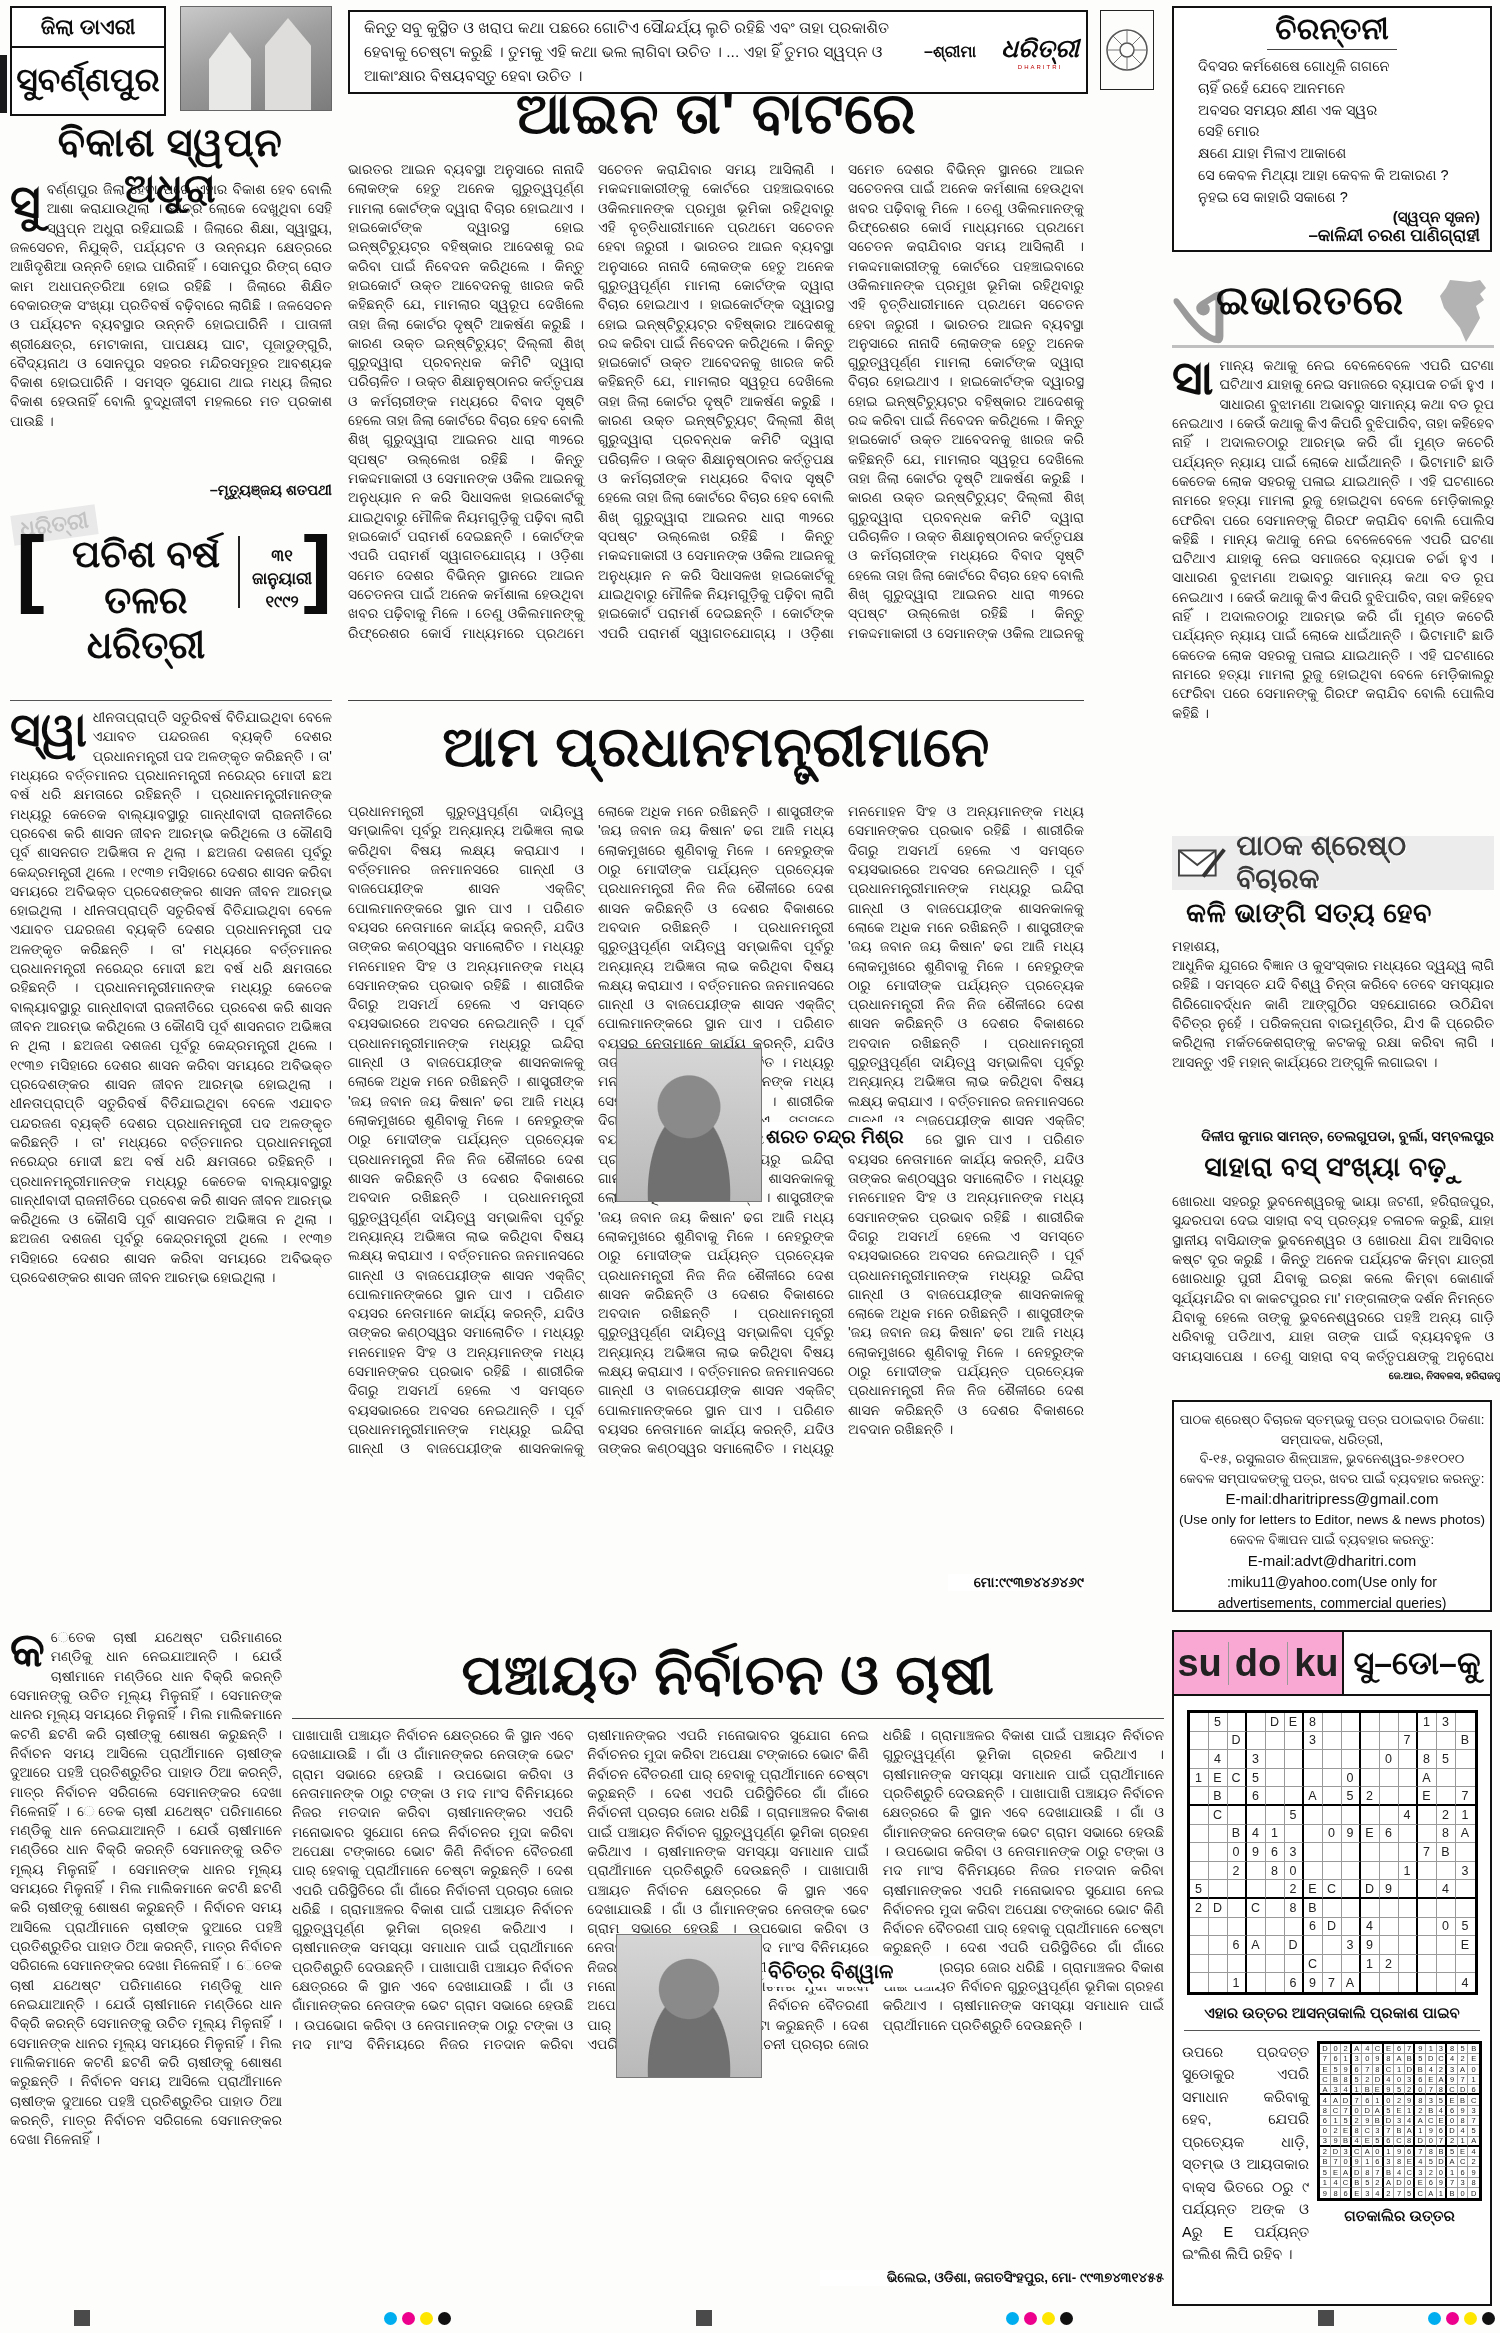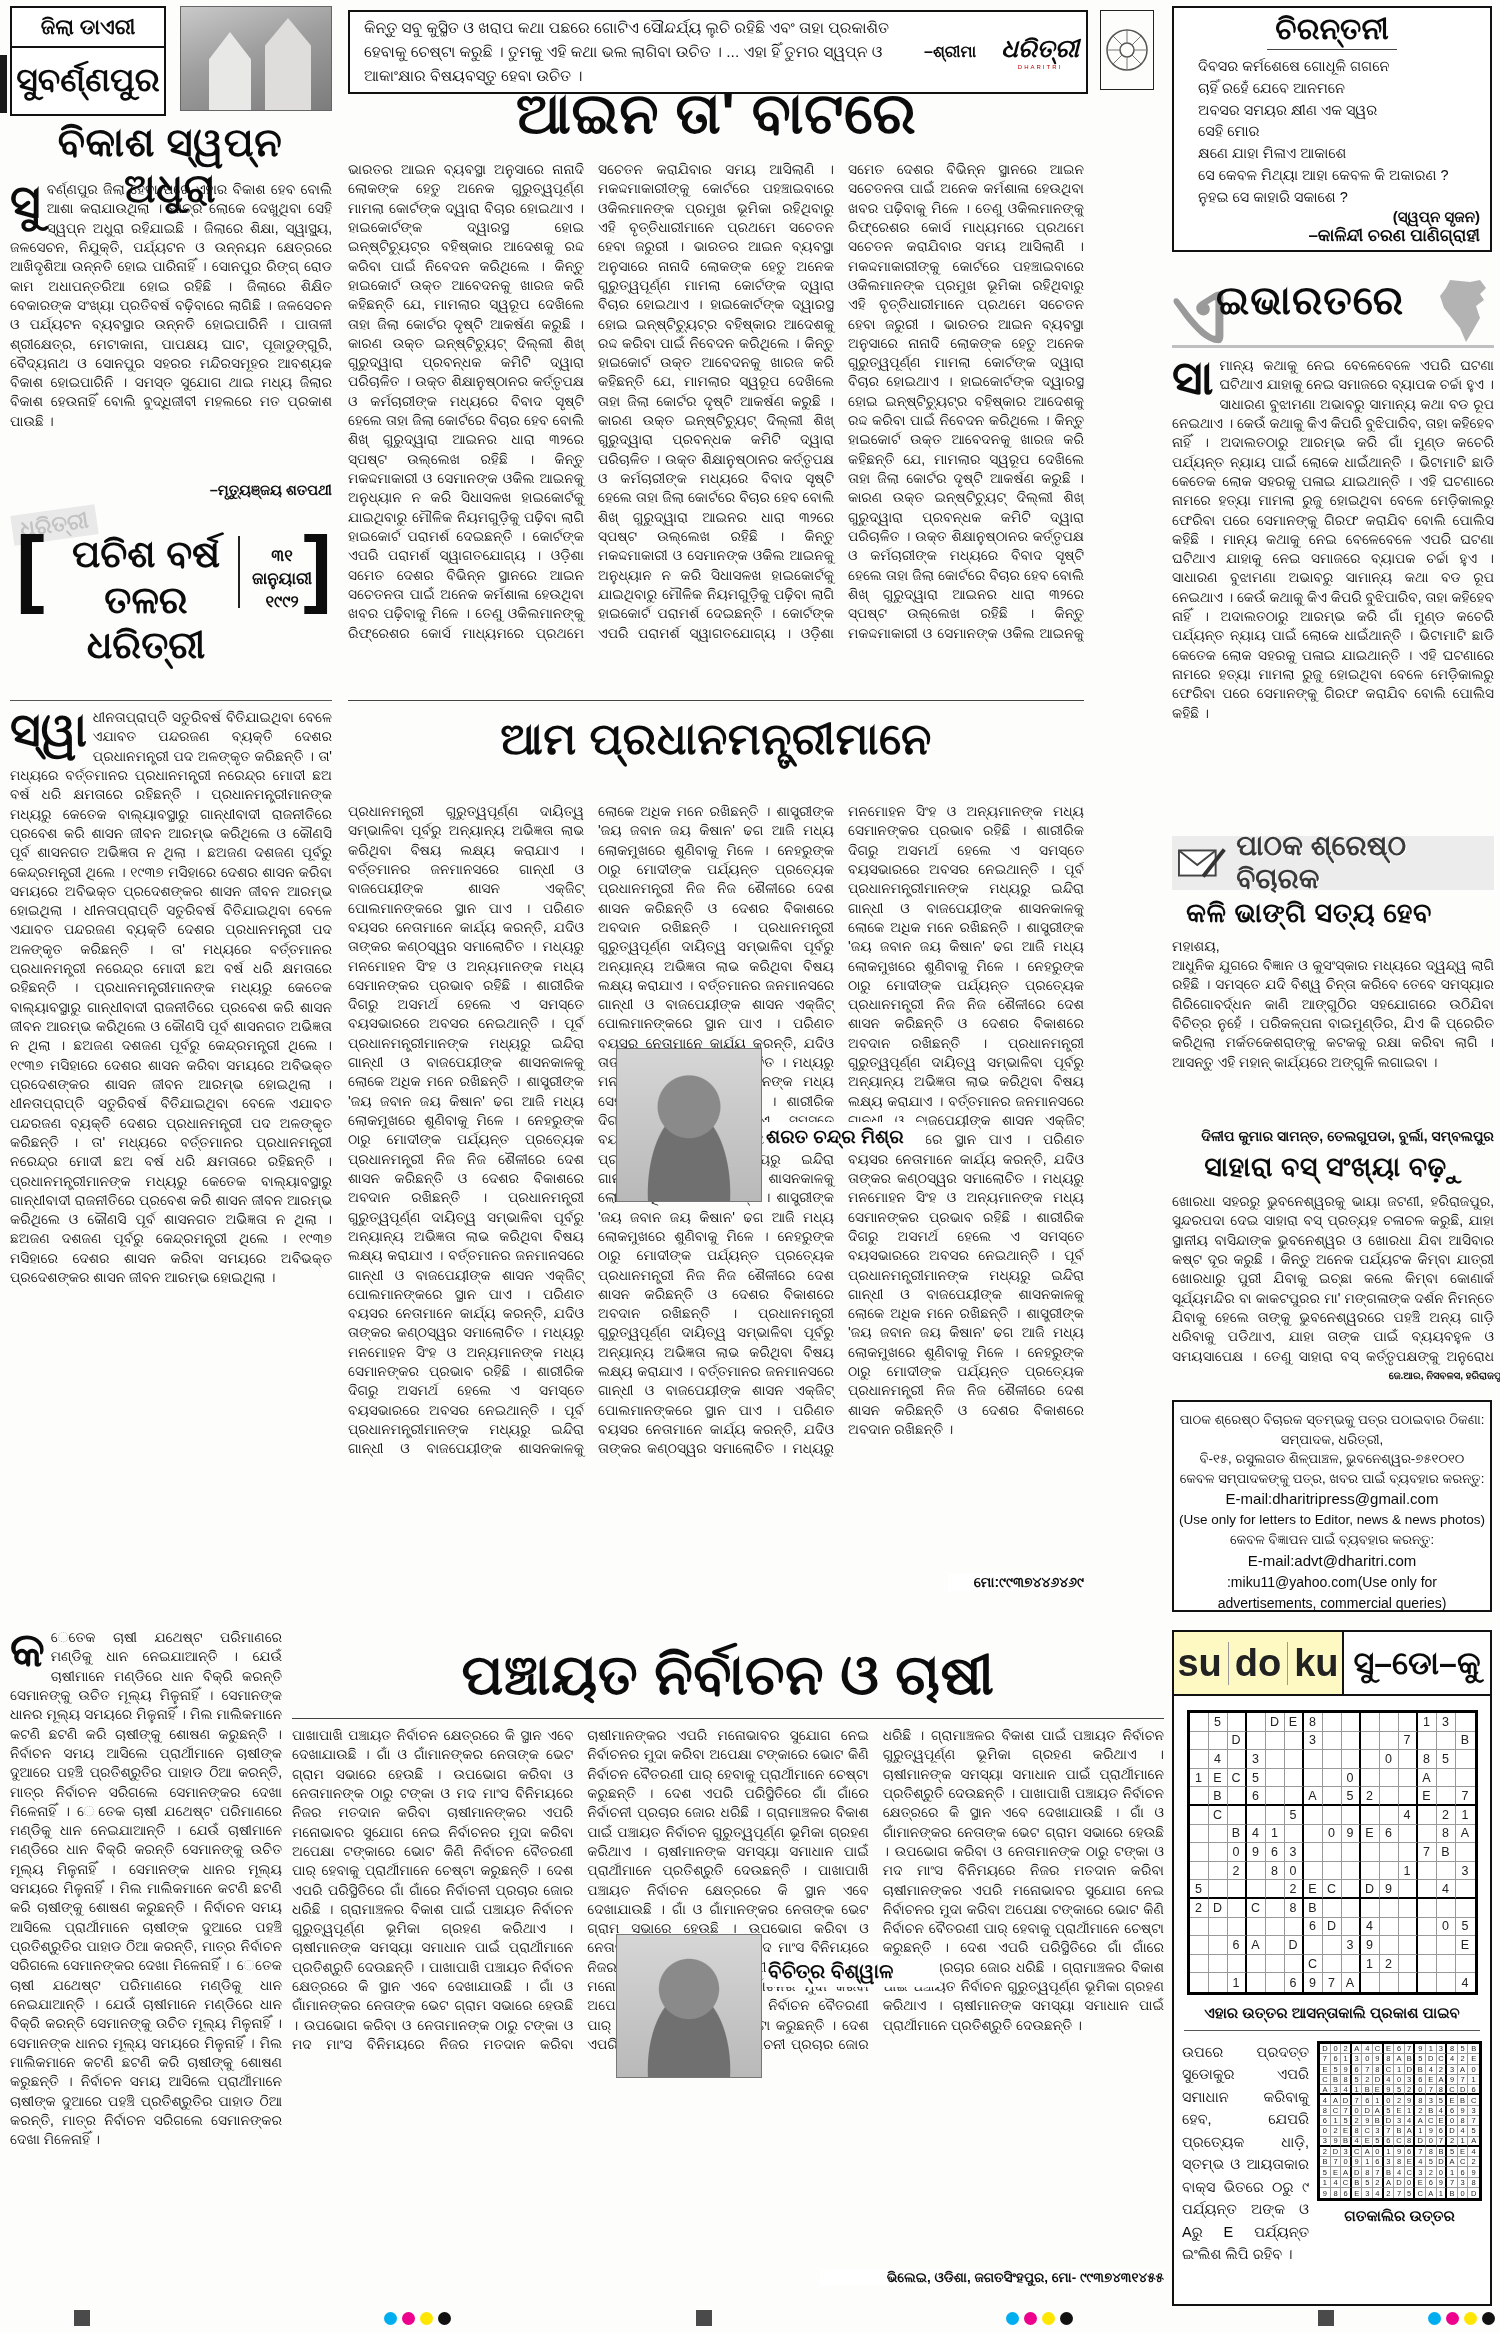--- a/index.html
+++ b/index.html
@@ -116,21 +116,21 @@
       <div>୩୧ ଜାନୁୟାରୀ</div>
       <div>୧୯୯୨</div>
     </div>
   </div>
   <div class="abs" style="left:10px;top:700px;width:322px;height:1px;background:#555;"></div>
 
   <div class="abs headline" style="left:348px;top:80px;width:736px;font-size:57px;">ଆଇନ ତା' ବାଟରେ</div>
   <div class="abs body-text just cols3" style="left:348px;top:160px;width:736px;height:502px;">ଭାରତର ଆଇନ ବ୍ୟବସ୍ଥା ଅନୁସାରେ ନାନାଦି ଲୋକଙ୍କ ହେତୁ ଅନେକ ଗୁରୁତ୍ୱପୂର୍ଣ୍ଣ ମାମଲା କୋର୍ଟଙ୍କ ଦ୍ୱାରା ବିଚାର ହୋଇଥାଏ । ହାଇକୋର୍ଟଙ୍କ ଦ୍ୱାରସ୍ଥ ହୋଇ ଇନ୍‌ଷ୍ଟିଚ୍ୟୁଟ୍‌ର ବହିଷ୍କାର ଆଦେଶକୁ ରଦ୍ଦ କରିବା ପାଇଁ ନିବେଦନ କରିଥିଲେ । କିନ୍ତୁ ହାଇକୋର୍ଟ ଉକ୍ତ ଆବେଦନକୁ ଖାରଜ କରି କହିଛନ୍ତି ଯେ, ମାମଲାର ସ୍ୱରୂପ ଦେଖିଲେ ତାହା ଜିଲା କୋର୍ଟର ଦୃଷ୍ଟି ଆକର୍ଷଣ କରୁଛି । କାରଣ ଉକ୍ତ ଇନ୍‌ଷ୍ଟିଚ୍ୟୁଟ୍ ଦିଲ୍ଲୀ ଶିଖ୍ ଗୁରୁଦ୍ୱାରା ପ୍ରବନ୍ଧକ କମିଟି ଦ୍ୱାରା ପରିଚାଳିତ । ଉକ୍ତ ଶିକ୍ଷାନୁଷ୍ଠାନର କର୍ତ୍ତୃପକ୍ଷ ଓ କର୍ମଚାରୀଙ୍କ ମଧ୍ୟରେ ବିବାଦ ସୃଷ୍ଟି ହେଲେ ତାହା ଜିଲା କୋର୍ଟରେ ବିଚାର ହେବ ବୋଲି ଶିଖ୍ ଗୁରୁଦ୍ୱାରା ଆଇନର ଧାରା ୩୨ରେ ସ୍ପଷ୍ଟ ଉଲ୍ଲେଖ ରହିଛି । କିନ୍ତୁ ମକଦ୍ଦମାକାରୀ ଓ ସେମାନଙ୍କ ଓକିଲ ଆଇନକୁ ଅନୁଧ୍ୟାନ ନ କରି ସିଧାସଳଖ ହାଇକୋର୍ଟକୁ ଯାଇଥିବାରୁ ମୌଳିକ ନିୟମଗୁଡ଼ିକୁ ପଢ଼ିବା ଲାଗି ହାଇକୋର୍ଟ ପରାମର୍ଶ ଦେଇଛନ୍ତି । କୋର୍ଟଙ୍କ ଏପରି ପରାମର୍ଶ ସ୍ୱାଗତଯୋଗ୍ୟ । ଓଡ଼ିଶା ସମେତ ଦେଶର ବିଭିନ୍ନ ସ୍ଥାନରେ ଆଇନ ସଚେତନତା ପାଇଁ ଅନେକ କର୍ମଶାଳା ହେଉଥିବା ଖବର ପଢ଼ିବାକୁ ମିଳେ । ତେଣୁ ଓକିଲମାନଙ୍କୁ ରିଫ୍ରେଶର କୋର୍ସ ମାଧ୍ୟମରେ ପ୍ରଥମେ ସଚେତନ କରାଯିବାର ସମୟ ଆସିଲାଣି । ମକଦ୍ଦମାକାରୀଙ୍କୁ କୋର୍ଟରେ ପହଞ୍ଚାଇବାରେ ଓକିଲମାନଙ୍କ ପ୍ରମୁଖ ଭୂମିକା ରହିଥିବାରୁ ଏହି ବୃତ୍ତିଧାରୀମାନେ ପ୍ରଥମେ ସଚେତନ ହେବା ଜରୁରୀ । ଭାରତର ଆଇନ ବ୍ୟବସ୍ଥା ଅନୁସାରେ ନାନାଦି ଲୋକଙ୍କ ହେତୁ ଅନେକ ଗୁରୁତ୍ୱପୂର୍ଣ୍ଣ ମାମଲା କୋର୍ଟଙ୍କ ଦ୍ୱାରା ବିଚାର ହୋଇଥାଏ । ହାଇକୋର୍ଟଙ୍କ ଦ୍ୱାରସ୍ଥ ହୋଇ ଇନ୍‌ଷ୍ଟିଚ୍ୟୁଟ୍‌ର ବହିଷ୍କାର ଆଦେଶକୁ ରଦ୍ଦ କରିବା ପାଇଁ ନିବେଦନ କରିଥିଲେ । କିନ୍ତୁ ହାଇକୋର୍ଟ ଉକ୍ତ ଆବେଦନକୁ ଖାରଜ କରି କହିଛନ୍ତି ଯେ, ମାମଲାର ସ୍ୱରୂପ ଦେଖିଲେ ତାହା ଜିଲା କୋର୍ଟର ଦୃଷ୍ଟି ଆକର୍ଷଣ କରୁଛି । କାରଣ ଉକ୍ତ ଇନ୍‌ଷ୍ଟିଚ୍ୟୁଟ୍ ଦିଲ୍ଲୀ ଶିଖ୍ ଗୁରୁଦ୍ୱାରା ପ୍ରବନ୍ଧକ କମିଟି ଦ୍ୱାରା ପରିଚାଳିତ । ଉକ୍ତ ଶିକ୍ଷାନୁଷ୍ଠାନର କର୍ତ୍ତୃପକ୍ଷ ଓ କର୍ମଚାରୀଙ୍କ ମଧ୍ୟରେ ବିବାଦ ସୃଷ୍ଟି ହେଲେ ତାହା ଜିଲା କୋର୍ଟରେ ବିଚାର ହେବ ବୋଲି ଶିଖ୍ ଗୁରୁଦ୍ୱାରା ଆଇନର ଧାରା ୩୨ରେ ସ୍ପଷ୍ଟ ଉଲ୍ଲେଖ ରହିଛି । କିନ୍ତୁ ମକଦ୍ଦମାକାରୀ ଓ ସେମାନଙ୍କ ଓକିଲ ଆଇନକୁ ଅନୁଧ୍ୟାନ ନ କରି ସିଧାସଳଖ ହାଇକୋର୍ଟକୁ ଯାଇଥିବାରୁ ମୌଳିକ ନିୟମଗୁଡ଼ିକୁ ପଢ଼ିବା ଲାଗି ହାଇକୋର୍ଟ ପରାମର୍ଶ ଦେଇଛନ୍ତି । କୋର୍ଟଙ୍କ ଏପରି ପରାମର୍ଶ ସ୍ୱାଗତଯୋଗ୍ୟ । ଓଡ଼ିଶା ସମେତ ଦେଶର ବିଭିନ୍ନ ସ୍ଥାନରେ ଆଇନ ସଚେତନତା ପାଇଁ ଅନେକ କର୍ମଶାଳା ହେଉଥିବା ଖବର ପଢ଼ିବାକୁ ମିଳେ । ତେଣୁ ଓକିଲମାନଙ୍କୁ ରିଫ୍ରେଶର କୋର୍ସ ମାଧ୍ୟମରେ ପ୍ରଥମେ ସଚେତନ କରାଯିବାର ସମୟ ଆସିଲାଣି । ମକଦ୍ଦମାକାରୀଙ୍କୁ କୋର୍ଟରେ ପହଞ୍ଚାଇବାରେ ଓକିଲମାନଙ୍କ ପ୍ରମୁଖ ଭୂମିକା ରହିଥିବାରୁ ଏହି ବୃତ୍ତିଧାରୀମାନେ ପ୍ରଥମେ ସଚେତନ ହେବା ଜରୁରୀ । ଭାରତର ଆଇନ ବ୍ୟବସ୍ଥା ଅନୁସାରେ ନାନାଦି ଲୋକଙ୍କ ହେତୁ ଅନେକ ଗୁରୁତ୍ୱପୂର୍ଣ୍ଣ ମାମଲା କୋର୍ଟଙ୍କ ଦ୍ୱାରା ବିଚାର ହୋଇଥାଏ । ହାଇକୋର୍ଟଙ୍କ ଦ୍ୱାରସ୍ଥ ହୋଇ ଇନ୍‌ଷ୍ଟିଚ୍ୟୁଟ୍‌ର ବହିଷ୍କାର ଆଦେଶକୁ ରଦ୍ଦ କରିବା ପାଇଁ ନିବେଦନ କରିଥିଲେ । କିନ୍ତୁ ହାଇକୋର୍ଟ ଉକ୍ତ ଆବେଦନକୁ ଖାରଜ କରି କହିଛନ୍ତି ଯେ, ମାମଲାର ସ୍ୱରୂପ ଦେଖିଲେ ତାହା ଜିଲା କୋର୍ଟର ଦୃଷ୍ଟି ଆକର୍ଷଣ କରୁଛି । କାରଣ ଉକ୍ତ ଇନ୍‌ଷ୍ଟିଚ୍ୟୁଟ୍ ଦିଲ୍ଲୀ ଶିଖ୍ ଗୁରୁଦ୍ୱାରା ପ୍ରବନ୍ଧକ କମିଟି ଦ୍ୱାରା ପରିଚାଳିତ । ଉକ୍ତ ଶିକ୍ଷାନୁଷ୍ଠାନର କର୍ତ୍ତୃପକ୍ଷ ଓ କର୍ମଚାରୀଙ୍କ ମଧ୍ୟରେ ବିବାଦ ସୃଷ୍ଟି ହେଲେ ତାହା ଜିଲା କୋର୍ଟରେ ବିଚାର ହେବ ବୋଲି ଶିଖ୍ ଗୁରୁଦ୍ୱାରା ଆଇନର ଧାରା ୩୨ରେ ସ୍ପଷ୍ଟ ଉଲ୍ଲେଖ ରହିଛି । କିନ୍ତୁ ମକଦ୍ଦମାକାରୀ ଓ ସେମାନଙ୍କ ଓକିଲ ଆଇନକୁ ଅନୁଧ୍ୟାନ ନ କରି ସିଧାସଳଖ ହାଇକୋର୍ଟକୁ ଯାଇଥିବାରୁ ମୌଳିକ ନିୟମଗୁଡ଼ିକୁ ପଢ଼ିବା ଲାଗି ହାଇକୋର୍ଟ ପରାମର୍ଶ ଦେଇଛନ୍ତି । କୋର୍ଟଙ୍କ ଏପରି ପରାମର୍ଶ ସ୍ୱାଗତଯୋଗ୍ୟ । ଓଡ଼ିଶା ସମେତ ଦେଶର ବିଭିନ୍ନ ସ୍ଥାନରେ ଆଇନ ସଚେତନତା ପାଇଁ ଅନେକ କର୍ମଶାଳା ହେଉଥିବା ଖବର ପଢ଼ିବାକୁ ମିଳେ । ତେଣୁ ଓକିଲମାନଙ୍କୁ ରିଫ୍ରେଶର କୋର୍ସ ମାଧ୍ୟମରେ ପ୍ରଥମେ ସଚେତନ କରାଯିବାର ସମୟ ଆସିଲାଣି । ମକଦ୍ଦମାକାରୀଙ୍କୁ କୋର୍ଟରେ ପହଞ୍ଚାଇବାରେ ଓକିଲମାନଙ୍କ ପ୍ରମୁଖ ଭୂମିକା ରହିଥିବାରୁ ଏହି ବୃତ୍ତିଧାରୀମାନେ ପ୍ରଥମେ ସଚେତନ ହେବା ଜରୁରୀ ।</div>
 
   <div class="abs" style="left:348px;top:700px;width:736px;height:1px;background:#444;"></div>
-  <div class="abs headline" style="left:348px;top:714px;width:736px;font-size:44px;">ଆମ ପ୍ରଧାନମନ୍ତ୍ରୀମାନେ</div>
+  <div class="abs headline" style="left:348px;top:714px;width:736px;font-size:56px;">ଆମ ପ୍ରଧାନମନ୍ତ୍ରୀମାନେ</div>
   <div class="abs body-text just" style="left:10px;top:708px;width:322px;height:900px;">
     <span class="dropcap">ସ୍ୱା</span><span>ଧୀନତାପ୍ରାପ୍ତି ସତୁରିବର୍ଷ ବିତିଯାଇଥିବା ବେଳେ ଏଯାବତ ପନ୍ଦରଜଣ ବ୍ୟକ୍ତି ଦେଶର ପ୍ରଧାନମନ୍ତ୍ରୀ ପଦ ଅଳଙ୍କୃତ କରିଛନ୍ତି । ତା' ମଧ୍ୟରେ ବର୍ତ୍ତମାନର ପ୍ରଧାନମନ୍ତ୍ରୀ ନରେନ୍ଦ୍ର ମୋଦୀ ଛଅ ବର୍ଷ ଧରି କ୍ଷମତାରେ ରହିଛନ୍ତି । ପ୍ରଧାନମନ୍ତ୍ରୀମାନଙ୍କ ମଧ୍ୟରୁ କେତେକ ବାଲ୍ୟାବସ୍ଥାରୁ ଗାନ୍ଧୀବାଦୀ ରାଜନୀତିରେ ପ୍ରବେଶ କରି ଶାସନ ଜୀବନ ଆରମ୍ଭ କରିଥିଲେ ଓ କୌଣସି ପୂର୍ବ ଶାସନଗତ ଅଭିଜ୍ଞତା ନ ଥିଲା । ଛଅଜଣ ଦଶଜଣ ପୂର୍ବରୁ କେନ୍ଦ୍ରମନ୍ତ୍ରୀ ଥିଲେ । ୧୯୩୭ ମସିହାରେ ଦେଶର ଶାସନ କରିବା ସମୟରେ ଅବିଭକ୍ତ ପ୍ରଦେଶଙ୍କର ଶାସନ ଜୀବନ ଆରମ୍ଭ ହୋଇଥିଲା । ଧୀନତାପ୍ରାପ୍ତି ସତୁରିବର୍ଷ ବିତିଯାଇଥିବା ବେଳେ ଏଯାବତ ପନ୍ଦରଜଣ ବ୍ୟକ୍ତି ଦେଶର ପ୍ରଧାନମନ୍ତ୍ରୀ ପଦ ଅଳଙ୍କୃତ କରିଛନ୍ତି । ତା' ମଧ୍ୟରେ ବର୍ତ୍ତମାନର ପ୍ରଧାନମନ୍ତ୍ରୀ ନରେନ୍ଦ୍ର ମୋଦୀ ଛଅ ବର୍ଷ ଧରି କ୍ଷମତାରେ ରହିଛନ୍ତି । ପ୍ରଧାନମନ୍ତ୍ରୀମାନଙ୍କ ମଧ୍ୟରୁ କେତେକ ବାଲ୍ୟାବସ୍ଥାରୁ ଗାନ୍ଧୀବାଦୀ ରାଜନୀତିରେ ପ୍ରବେଶ କରି ଶାସନ ଜୀବନ ଆରମ୍ଭ କରିଥିଲେ ଓ କୌଣସି ପୂର୍ବ ଶାସନଗତ ଅଭିଜ୍ଞତା ନ ଥିଲା । ଛଅଜଣ ଦଶଜଣ ପୂର୍ବରୁ କେନ୍ଦ୍ରମନ୍ତ୍ରୀ ଥିଲେ । ୧୯୩୭ ମସିହାରେ ଦେଶର ଶାସନ କରିବା ସମୟରେ ଅବିଭକ୍ତ ପ୍ରଦେଶଙ୍କର ଶାସନ ଜୀବନ ଆରମ୍ଭ ହୋଇଥିଲା । ଧୀନତାପ୍ରାପ୍ତି ସତୁରିବର୍ଷ ବିତିଯାଇଥିବା ବେଳେ ଏଯାବତ ପନ୍ଦରଜଣ ବ୍ୟକ୍ତି ଦେଶର ପ୍ରଧାନମନ୍ତ୍ରୀ ପଦ ଅଳଙ୍କୃତ କରିଛନ୍ତି । ତା' ମଧ୍ୟରେ ବର୍ତ୍ତମାନର ପ୍ରଧାନମନ୍ତ୍ରୀ ନରେନ୍ଦ୍ର ମୋଦୀ ଛଅ ବର୍ଷ ଧରି କ୍ଷମତାରେ ରହିଛନ୍ତି । ପ୍ରଧାନମନ୍ତ୍ରୀମାନଙ୍କ ମଧ୍ୟରୁ କେତେକ ବାଲ୍ୟାବସ୍ଥାରୁ ଗାନ୍ଧୀବାଦୀ ରାଜନୀତିରେ ପ୍ରବେଶ କରି ଶାସନ ଜୀବନ ଆରମ୍ଭ କରିଥିଲେ ଓ କୌଣସି ପୂର୍ବ ଶାସନଗତ ଅଭିଜ୍ଞତା ନ ଥିଲା । ଛଅଜଣ ଦଶଜଣ ପୂର୍ବରୁ କେନ୍ଦ୍ରମନ୍ତ୍ରୀ ଥିଲେ । ୧୯୩୭ ମସିହାରେ ଦେଶର ଶାସନ କରିବା ସମୟରେ ଅବିଭକ୍ତ ପ୍ରଦେଶଙ୍କର ଶାସନ ଜୀବନ ଆରମ୍ଭ ହୋଇଥିଲା ।</span>
   </div>
   <div class="abs body-text just cols3" style="left:348px;top:802px;width:736px;height:806px;">ପ୍ରଧାନମନ୍ତ୍ରୀ ଗୁରୁତ୍ୱପୂର୍ଣ୍ଣ ଦାୟିତ୍ୱ ସମ୍ଭାଳିବା ପୂର୍ବରୁ ଅନ୍ୟାନ୍ୟ ଅଭିଜ୍ଞତା ଲାଭ କରିଥିବା ବିଷୟ ଲକ୍ଷ୍ୟ କରାଯାଏ । ବର୍ତ୍ତମାନର ଜନମାନସରେ ଗାନ୍ଧୀ ଓ ବାଜପେୟୀଙ୍କ ଶାସନ ଏକ୍ଜିଟ୍ ପୋଲମାନଙ୍କରେ ସ୍ଥାନ ପାଏ । ପରିଣତ ବୟସର ନେତାମାନେ କାର୍ଯ୍ୟ କରନ୍ତି, ଯଦିଓ ତାଙ୍କର କଣ୍ଠସ୍ୱର ସମାଲୋଚିତ । ମଧ୍ୟରୁ ମନମୋହନ ସିଂହ ଓ ଅନ୍ୟମାନଙ୍କ ମଧ୍ୟ ସେମାନଙ୍କର ପ୍ରଭାବ ରହିଛି । ଶାରୀରିକ ଦିଗରୁ ଅସମର୍ଥ ହେଲେ ଏ ସମସ୍ତେ ବୟସଭାରରେ ଅବସର ନେଇଥାନ୍ତି । ପୂର୍ବ ପ୍ରଧାନମନ୍ତ୍ରୀମାନଙ୍କ ମଧ୍ୟରୁ ଇନ୍ଦିରା ଗାନ୍ଧୀ ଓ ବାଜପେୟୀଙ୍କ ଶାସନକାଳକୁ ଲୋକେ ଅଧିକ ମନେ ରଖିଛନ୍ତି । ଶାସ୍ତ୍ରୀଙ୍କ 'ଜୟ ଜବାନ ଜୟ କିଷାନ' ଢଗ ଆଜି ମଧ୍ୟ ଲୋକମୁଖରେ ଶୁଣିବାକୁ ମିଳେ । ନେହରୁଙ୍କ ଠାରୁ ମୋଦୀଙ୍କ ପର୍ଯ୍ୟନ୍ତ ପ୍ରତ୍ୟେକ ପ୍ରଧାନମନ୍ତ୍ରୀ ନିଜ ନିଜ ଶୈଳୀରେ ଦେଶ ଶାସନ କରିଛନ୍ତି ଓ ଦେଶର ବିକାଶରେ ଅବଦାନ ରଖିଛନ୍ତି । ପ୍ରଧାନମନ୍ତ୍ରୀ ଗୁରୁତ୍ୱପୂର୍ଣ୍ଣ ଦାୟିତ୍ୱ ସମ୍ଭାଳିବା ପୂର୍ବରୁ ଅନ୍ୟାନ୍ୟ ଅଭିଜ୍ଞତା ଲାଭ କରିଥିବା ବିଷୟ ଲକ୍ଷ୍ୟ କରାଯାଏ । ବର୍ତ୍ତମାନର ଜନମାନସରେ ଗାନ୍ଧୀ ଓ ବାଜପେୟୀଙ୍କ ଶାସନ ଏକ୍ଜିଟ୍ ପୋଲମାନଙ୍କରେ ସ୍ଥାନ ପାଏ । ପରିଣତ ବୟସର ନେତାମାନେ କାର୍ଯ୍ୟ କରନ୍ତି, ଯଦିଓ ତାଙ୍କର କଣ୍ଠସ୍ୱର ସମାଲୋଚିତ । ମଧ୍ୟରୁ ମନମୋହନ ସିଂହ ଓ ଅନ୍ୟମାନଙ୍କ ମଧ୍ୟ ସେମାନଙ୍କର ପ୍ରଭାବ ରହିଛି । ଶାରୀରିକ ଦିଗରୁ ଅସମର୍ଥ ହେଲେ ଏ ସମସ୍ତେ ବୟସଭାରରେ ଅବସର ନେଇଥାନ୍ତି । ପୂର୍ବ ପ୍ରଧାନମନ୍ତ୍ରୀମାନଙ୍କ ମଧ୍ୟରୁ ଇନ୍ଦିରା ଗାନ୍ଧୀ ଓ ବାଜପେୟୀଙ୍କ ଶାସନକାଳକୁ ଲୋକେ ଅଧିକ ମନେ ରଖିଛନ୍ତି । ଶାସ୍ତ୍ରୀଙ୍କ 'ଜୟ ଜବାନ ଜୟ କିଷାନ' ଢଗ ଆଜି ମଧ୍ୟ ଲୋକମୁଖରେ ଶୁଣିବାକୁ ମିଳେ । ନେହରୁଙ୍କ ଠାରୁ ମୋଦୀଙ୍କ ପର୍ଯ୍ୟନ୍ତ ପ୍ରତ୍ୟେକ ପ୍ରଧାନମନ୍ତ୍ରୀ ନିଜ ନିଜ ଶୈଳୀରେ ଦେଶ ଶାସନ କରିଛନ୍ତି ଓ ଦେଶର ବିକାଶରେ ଅବଦାନ ରଖିଛନ୍ତି । ପ୍ରଧାନମନ୍ତ୍ରୀ ଗୁରୁତ୍ୱପୂର୍ଣ୍ଣ ଦାୟିତ୍ୱ ସମ୍ଭାଳିବା ପୂର୍ବରୁ ଅନ୍ୟାନ୍ୟ ଅଭିଜ୍ଞତା ଲାଭ କରିଥିବା ବିଷୟ ଲକ୍ଷ୍ୟ କରାଯାଏ । ବର୍ତ୍ତମାନର ଜନମାନସରେ ଗାନ୍ଧୀ ଓ ବାଜପେୟୀଙ୍କ ଶାସନ ଏକ୍ଜିଟ୍ ପୋଲମାନଙ୍କରେ ସ୍ଥାନ ପାଏ । ପରିଣତ ବୟସର ନେତାମାନେ କାର୍ଯ୍ୟ କରନ୍ତି, ଯଦିଓ ତାଙ୍କର କଣ୍ଠସ୍ୱର ସମାଲୋଚିତ । ମଧ୍ୟରୁ ମନମୋହନ ସିଂହ ଓ ଅନ୍ୟମାନଙ୍କ ମଧ୍ୟ ସେମାନଙ୍କର ପ୍ରଭାବ ରହିଛି । ଶାରୀରିକ ଦିଗରୁ ଅସମର୍ଥ ହେଲେ ଏ ସମସ୍ତେ ବୟସଭାରରେ ଅବସର ନେଇଥାନ୍ତି । ପୂର୍ବ ପ୍ରଧାନମନ୍ତ୍ରୀମାନଙ୍କ ମଧ୍ୟରୁ ଇନ୍ଦିରା ଗାନ୍ଧୀ ଓ ବାଜପେୟୀଙ୍କ ଶାସନକାଳକୁ ଲୋକେ ଅଧିକ ମନେ ରଖିଛନ୍ତି । ଶାସ୍ତ୍ରୀଙ୍କ 'ଜୟ ଜବାନ ଜୟ କିଷାନ' ଢଗ ଆଜି ମଧ୍ୟ ଲୋକମୁଖରେ ଶୁଣିବାକୁ ମିଳେ । ନେହରୁଙ୍କ ଠାରୁ ମୋଦୀଙ୍କ ପର୍ଯ୍ୟନ୍ତ ପ୍ରତ୍ୟେକ ପ୍ରଧାନମନ୍ତ୍ରୀ ନିଜ ନିଜ ଶୈଳୀରେ ଦେଶ ଶାସନ କରିଛନ୍ତି ଓ ଦେଶର ବିକାଶରେ ଅବଦାନ ରଖିଛନ୍ତି । ପ୍ରଧାନମନ୍ତ୍ରୀ ଗୁରୁତ୍ୱପୂର୍ଣ୍ଣ ଦାୟିତ୍ୱ ସମ୍ଭାଳିବା ପୂର୍ବରୁ ଅନ୍ୟାନ୍ୟ ଅଭିଜ୍ଞତା ଲାଭ କରିଥିବା ବିଷୟ ଲକ୍ଷ୍ୟ କରାଯାଏ । ବର୍ତ୍ତମାନର ଜନମାନସରେ ଗାନ୍ଧୀ ଓ ବାଜପେୟୀଙ୍କ ଶାସନ ଏକ୍ଜିଟ୍ ପୋଲମାନଙ୍କରେ ସ୍ଥାନ ପାଏ । ପରିଣତ ବୟସର ନେତାମାନେ କାର୍ଯ୍ୟ କରନ୍ତି, ଯଦିଓ ତାଙ୍କର କଣ୍ଠସ୍ୱର ସମାଲୋଚିତ । ମଧ୍ୟରୁ ମନମୋହନ ସିଂହ ଓ ଅନ୍ୟମାନଙ୍କ ମଧ୍ୟ ସେମାନଙ୍କର ପ୍ରଭାବ ରହିଛି । ଶାରୀରିକ ଦିଗରୁ ଅସମର୍ଥ ହେଲେ ଏ ସମସ୍ତେ ବୟସଭାରରେ ଅବସର ନେଇଥାନ୍ତି । ପୂର୍ବ ପ୍ରଧାନମନ୍ତ୍ରୀମାନଙ୍କ ମଧ୍ୟରୁ ଇନ୍ଦିରା ଗାନ୍ଧୀ ଓ ବାଜପେୟୀଙ୍କ ଶାସନକାଳକୁ ଲୋକେ ଅଧିକ ମନେ ରଖିଛନ୍ତି । ଶାସ୍ତ୍ରୀଙ୍କ 'ଜୟ ଜବାନ ଜୟ କିଷାନ' ଢଗ ଆଜି ମଧ୍ୟ ଲୋକମୁଖରେ ଶୁଣିବାକୁ ମିଳେ । ନେହରୁଙ୍କ ଠାରୁ ମୋଦୀଙ୍କ ପର୍ଯ୍ୟନ୍ତ ପ୍ରତ୍ୟେକ ପ୍ରଧାନମନ୍ତ୍ରୀ ନିଜ ନିଜ ଶୈଳୀରେ ଦେଶ ଶାସନ କରିଛନ୍ତି ଓ ଦେଶର ବିକାଶରେ ଅବଦାନ ରଖିଛନ୍ତି । ପ୍ରଧାନମନ୍ତ୍ରୀ ଗୁରୁତ୍ୱପୂର୍ଣ୍ଣ ଦାୟିତ୍ୱ ସମ୍ଭାଳିବା ପୂର୍ବରୁ ଅନ୍ୟାନ୍ୟ ଅଭିଜ୍ଞତା ଲାଭ କରିଥିବା ବିଷୟ ଲକ୍ଷ୍ୟ କରାଯାଏ । ବର୍ତ୍ତମାନର ଜନମାନସରେ ଗାନ୍ଧୀ ଓ ବାଜପେୟୀଙ୍କ ଶାସନ ଏକ୍ଜିଟ୍ ପୋଲମାନଙ୍କରେ ସ୍ଥାନ ପାଏ । ପରିଣତ ବୟସର ନେତାମାନେ କାର୍ଯ୍ୟ କରନ୍ତି, ଯଦିଓ ତାଙ୍କର କଣ୍ଠସ୍ୱର ସମାଲୋଚିତ । ମଧ୍ୟରୁ ମନମୋହନ ସିଂହ ଓ ଅନ୍ୟମାନଙ୍କ ମଧ୍ୟ ସେମାନଙ୍କର ପ୍ରଭାବ ରହିଛି । ଶାରୀରିକ ଦିଗରୁ ଅସମର୍ଥ ହେଲେ ଏ ସମସ୍ତେ ବୟସଭାରରେ ଅବସର ନେଇଥାନ୍ତି । ପୂର୍ବ ପ୍ରଧାନମନ୍ତ୍ରୀମାନଙ୍କ ମଧ୍ୟରୁ ଇନ୍ଦିରା ଗାନ୍ଧୀ ଓ ବାଜପେୟୀଙ୍କ ଶାସନକାଳକୁ ଲୋକେ ଅଧିକ ମନେ ରଖିଛନ୍ତି । ଶାସ୍ତ୍ରୀଙ୍କ 'ଜୟ ଜବାନ ଜୟ କିଷାନ' ଢଗ ଆଜି ମଧ୍ୟ ଲୋକମୁଖରେ ଶୁଣିବାକୁ ମିଳେ । ନେହରୁଙ୍କ ଠାରୁ ମୋଦୀଙ୍କ ପର୍ଯ୍ୟନ୍ତ ପ୍ରତ୍ୟେକ ପ୍ରଧାନମନ୍ତ୍ରୀ ନିଜ ନିଜ ଶୈଳୀରେ ଦେଶ ଶାସନ କରିଛନ୍ତି ଓ ଦେଶର ବିକାଶରେ ଅବଦାନ ରଖିଛନ୍ତି ।</div>
   <div class="abs portrait" style="left:616px;top:1048px;width:144px;height:152px;"></div>
   <div class="abs caption" style="left:764px;top:1122px;width:158px;font-size:19px;padding:4px 2px;">ଶରତ ଚନ୍ଦ୍ର ମିଶ୍ର</div>
   <div class="abs caption" style="left:948px;top:1574px;width:136px;font-size:14px;text-align:right;">ମୋ:୯୯୩୭୪୪୬୪୬୯</div>
 
   <div class="abs" style="left:1172px;top:278px;width:322px;height:70px;">
     <span class="abs" style="left:0;top:-8px;font-size:78px;font-weight:bold;color:#9a9a9a;">ଏ</span>
@@ -178,21 +178,21 @@
   </div>
   <div class="abs headline" style="left:292px;top:1642px;width:872px;font-size:56px;">ପଞ୍ଚାୟତ ନିର୍ବାଚନ ଓ ଚାଷୀ</div>
   <div class="abs" style="left:292px;top:1718px;width:872px;height:1px;background:#444;"></div>
   <div class="abs body-text just cols3" style="left:292px;top:1726px;width:872px;height:560px;">ପାଖାପାଖି ପଞ୍ଚାୟତ ନିର୍ବାଚନ କ୍ଷେତ୍ରରେ କି ସ୍ଥାନ ଏବେ ଦେଖାଯାଉଛି । ଗାଁ ଓ ଗାଁମାନଙ୍କର ନେତାଙ୍କ ଭେଟ ଗ୍ରାମ ସଭାରେ ହେଉଛି । ଉପଭୋଗ କରିବା ଓ ନେତାମାନଙ୍କ ଠାରୁ ଟଙ୍କା ଓ ମଦ ମାଂସ ବିନିମୟରେ ନିଜର ମତଦାନ କରିବା ଚାଷୀମାନଙ୍କର ଏପରି ମନୋଭାବର ସୁଯୋଗ ନେଇ ନିର୍ବାଚନର ମୁଦା କରିବା ଅପେକ୍ଷା ଟଙ୍କାରେ ଭୋଟ କିଣି ନିର୍ବାଚନ ବୈତରଣୀ ପାର୍ ହେବାକୁ ପ୍ରାର୍ଥୀମାନେ ଚେଷ୍ଟା କରୁଛନ୍ତି । ଦେଶ ଏପରି ପରିସ୍ଥିତିରେ ଗାଁ ଗାଁରେ ନିର୍ବାଚନୀ ପ୍ରଚାର ଜୋର ଧରିଛି । ଗ୍ରାମାଞ୍ଚଳର ବିକାଶ ପାଇଁ ପଞ୍ଚାୟତ ନିର୍ବାଚନ ଗୁରୁତ୍ୱପୂର୍ଣ୍ଣ ଭୂମିକା ଗ୍ରହଣ କରିଥାଏ । ଚାଷୀମାନଙ୍କ ସମସ୍ୟା ସମାଧାନ ପାଇଁ ପ୍ରାର୍ଥୀମାନେ ପ୍ରତିଶ୍ରୁତି ଦେଉଛନ୍ତି । ପାଖାପାଖି ପଞ୍ଚାୟତ ନିର୍ବାଚନ କ୍ଷେତ୍ରରେ କି ସ୍ଥାନ ଏବେ ଦେଖାଯାଉଛି । ଗାଁ ଓ ଗାଁମାନଙ୍କର ନେତାଙ୍କ ଭେଟ ଗ୍ରାମ ସଭାରେ ହେଉଛି । ଉପଭୋଗ କରିବା ଓ ନେତାମାନଙ୍କ ଠାରୁ ଟଙ୍କା ଓ ମଦ ମାଂସ ବିନିମୟରେ ନିଜର ମତଦାନ କରିବା ଚାଷୀମାନଙ୍କର ଏପରି ମନୋଭାବର ସୁଯୋଗ ନେଇ ନିର୍ବାଚନର ମୁଦା କରିବା ଅପେକ୍ଷା ଟଙ୍କାରେ ଭୋଟ କିଣି ନିର୍ବାଚନ ବୈତରଣୀ ପାର୍ ହେବାକୁ ପ୍ରାର୍ଥୀମାନେ ଚେଷ୍ଟା କରୁଛନ୍ତି । ଦେଶ ଏପରି ପରିସ୍ଥିତିରେ ଗାଁ ଗାଁରେ ନିର୍ବାଚନୀ ପ୍ରଚାର ଜୋର ଧରିଛି । ଗ୍ରାମାଞ୍ଚଳର ବିକାଶ ପାଇଁ ପଞ୍ଚାୟତ ନିର୍ବାଚନ ଗୁରୁତ୍ୱପୂର୍ଣ୍ଣ ଭୂମିକା ଗ୍ରହଣ କରିଥାଏ । ଚାଷୀମାନଙ୍କ ସମସ୍ୟା ସମାଧାନ ପାଇଁ ପ୍ରାର୍ଥୀମାନେ ପ୍ରତିଶ୍ରୁତି ଦେଉଛନ୍ତି । ପାଖାପାଖି ପଞ୍ଚାୟତ ନିର୍ବାଚନ କ୍ଷେତ୍ରରେ କି ସ୍ଥାନ ଏବେ ଦେଖାଯାଉଛି । ଗାଁ ଓ ଗାଁମାନଙ୍କର ନେତାଙ୍କ ଭେଟ ଗ୍ରାମ ସଭାରେ ହେଉଛି । ଉପଭୋଗ କରିବା ଓ ନେତାମାନଙ୍କ ଠାରୁ ଟଙ୍କା ଓ ମଦ ମାଂସ ବିନିମୟରେ ନିଜର ମତଦାନ କରିବା ଚାଷୀମାନଙ୍କର ଏପରି ମନୋଭାବର ସୁଯୋଗ ନେଇ ନିର୍ବାଚନର ମୁଦା କରିବା ଅପେକ୍ଷା ଟଙ୍କାରେ ଭୋଟ କିଣି ନିର୍ବାଚନ ବୈତରଣୀ ପାର୍ ହେବାକୁ ପ୍ରାର୍ଥୀମାନେ ଚେଷ୍ଟା କରୁଛନ୍ତି । ଦେଶ ଏପରି ପରିସ୍ଥିତିରେ ଗାଁ ଗାଁରେ ନିର୍ବାଚନୀ ପ୍ରଚାର ଜୋର ଧରିଛି । ଗ୍ରାମାଞ୍ଚଳର ବିକାଶ ପାଇଁ ପଞ୍ଚାୟତ ନିର୍ବାଚନ ଗୁରୁତ୍ୱପୂର୍ଣ୍ଣ ଭୂମିକା ଗ୍ରହଣ କରିଥାଏ । ଚାଷୀମାନଙ୍କ ସମସ୍ୟା ସମାଧାନ ପାଇଁ ପ୍ରାର୍ଥୀମାନେ ପ୍ରତିଶ୍ରୁତି ଦେଉଛନ୍ତି । ପାଖାପାଖି ପଞ୍ଚାୟତ ନିର୍ବାଚନ କ୍ଷେତ୍ରରେ କି ସ୍ଥାନ ଏବେ ଦେଖାଯାଉଛି । ଗାଁ ଓ ଗାଁମାନଙ୍କର ନେତାଙ୍କ ଭେଟ ଗ୍ରାମ ସଭାରେ ହେଉଛି । ଉପଭୋଗ କରିବା ଓ ନେତାମାନଙ୍କ ଠାରୁ ଟଙ୍କା ଓ ମଦ ମାଂସ ବିନିମୟରେ ନିଜର ମତଦାନ କରିବା ଚାଷୀମାନଙ୍କର ଏପରି ମନୋଭାବର ସୁଯୋଗ ନେଇ ନିର୍ବାଚନର ମୁଦା କରିବା ଅପେକ୍ଷା ଟଙ୍କାରେ ଭୋଟ କିଣି ନିର୍ବାଚନ ବୈତରଣୀ ପାର୍ ହେବାକୁ ପ୍ରାର୍ଥୀମାନେ ଚେଷ୍ଟା କରୁଛନ୍ତି । ଦେଶ ଏପରି ପରିସ୍ଥିତିରେ ଗାଁ ଗାଁରେ ନିର୍ବାଚନୀ ପ୍ରଚାର ଜୋର ଧରିଛି । ଗ୍ରାମାଞ୍ଚଳର ବିକାଶ ପାଇଁ ପଞ୍ଚାୟତ ନିର୍ବାଚନ ଗୁରୁତ୍ୱପୂର୍ଣ୍ଣ ଭୂମିକା ଗ୍ରହଣ କରିଥାଏ । ଚାଷୀମାନଙ୍କ ସମସ୍ୟା ସମାଧାନ ପାଇଁ ପ୍ରାର୍ଥୀମାନେ ପ୍ରତିଶ୍ରୁତି ଦେଉଛନ୍ତି ।</div>
   <div class="abs portrait" style="left:616px;top:1934px;width:144px;height:142px;"></div>
   <div class="abs caption" style="left:766px;top:1956px;width:170px;font-size:20px;padding:4px 2px;">ବିଚିତ୍ର ବିଶ୍ୱାଳ</div>
   <div class="abs caption" style="left:820px;top:2270px;width:344px;font-size:13.5px;text-align:right;">ଭିଲେଇ, ଓଡିଶା, ଜଗତସିଂହପୁର, ମୋ- ୯୯୩୭୪୩୧୪୫୫</div>
 
   <div class="abs" style="left:1172px;top:1630px;width:320px;height:676px;border:2px solid #111;background:#fff;box-sizing:border-box;">
     <div style="display:flex;height:62px;border-bottom:2px solid #111;">
-      <div style="width:168px;background:#fef9c3;display:flex;align-items:center;justify-content:center;border-right:2px solid #111;">
+      <div style="width:168px;background:#f9a8d4;display:flex;align-items:center;justify-content:center;border-right:2px solid #111;">
         <span style="font-size:38px;font-weight:800;color:#222;">su</span>
         <span style="font-size:38px;font-weight:800;color:#222;border-left:1.5px solid #999;border-right:1.5px solid #999;padding:0 6px;margin:0 6px;">do</span>
         <span style="font-size:38px;font-weight:800;color:#222;">ku</span>
       </div>
       <div style="flex:1;display:flex;align-items:center;justify-content:center;font-size:32px;font-weight:bold;">ସୁ–ଡୋ–କୁ</div>
     </div>
     <div class="center" style="margin-top:14px;">
       <div class="sgrid big"><div class="srow">
             <div class="scell"></div>
             <div class="scell">5</div>

